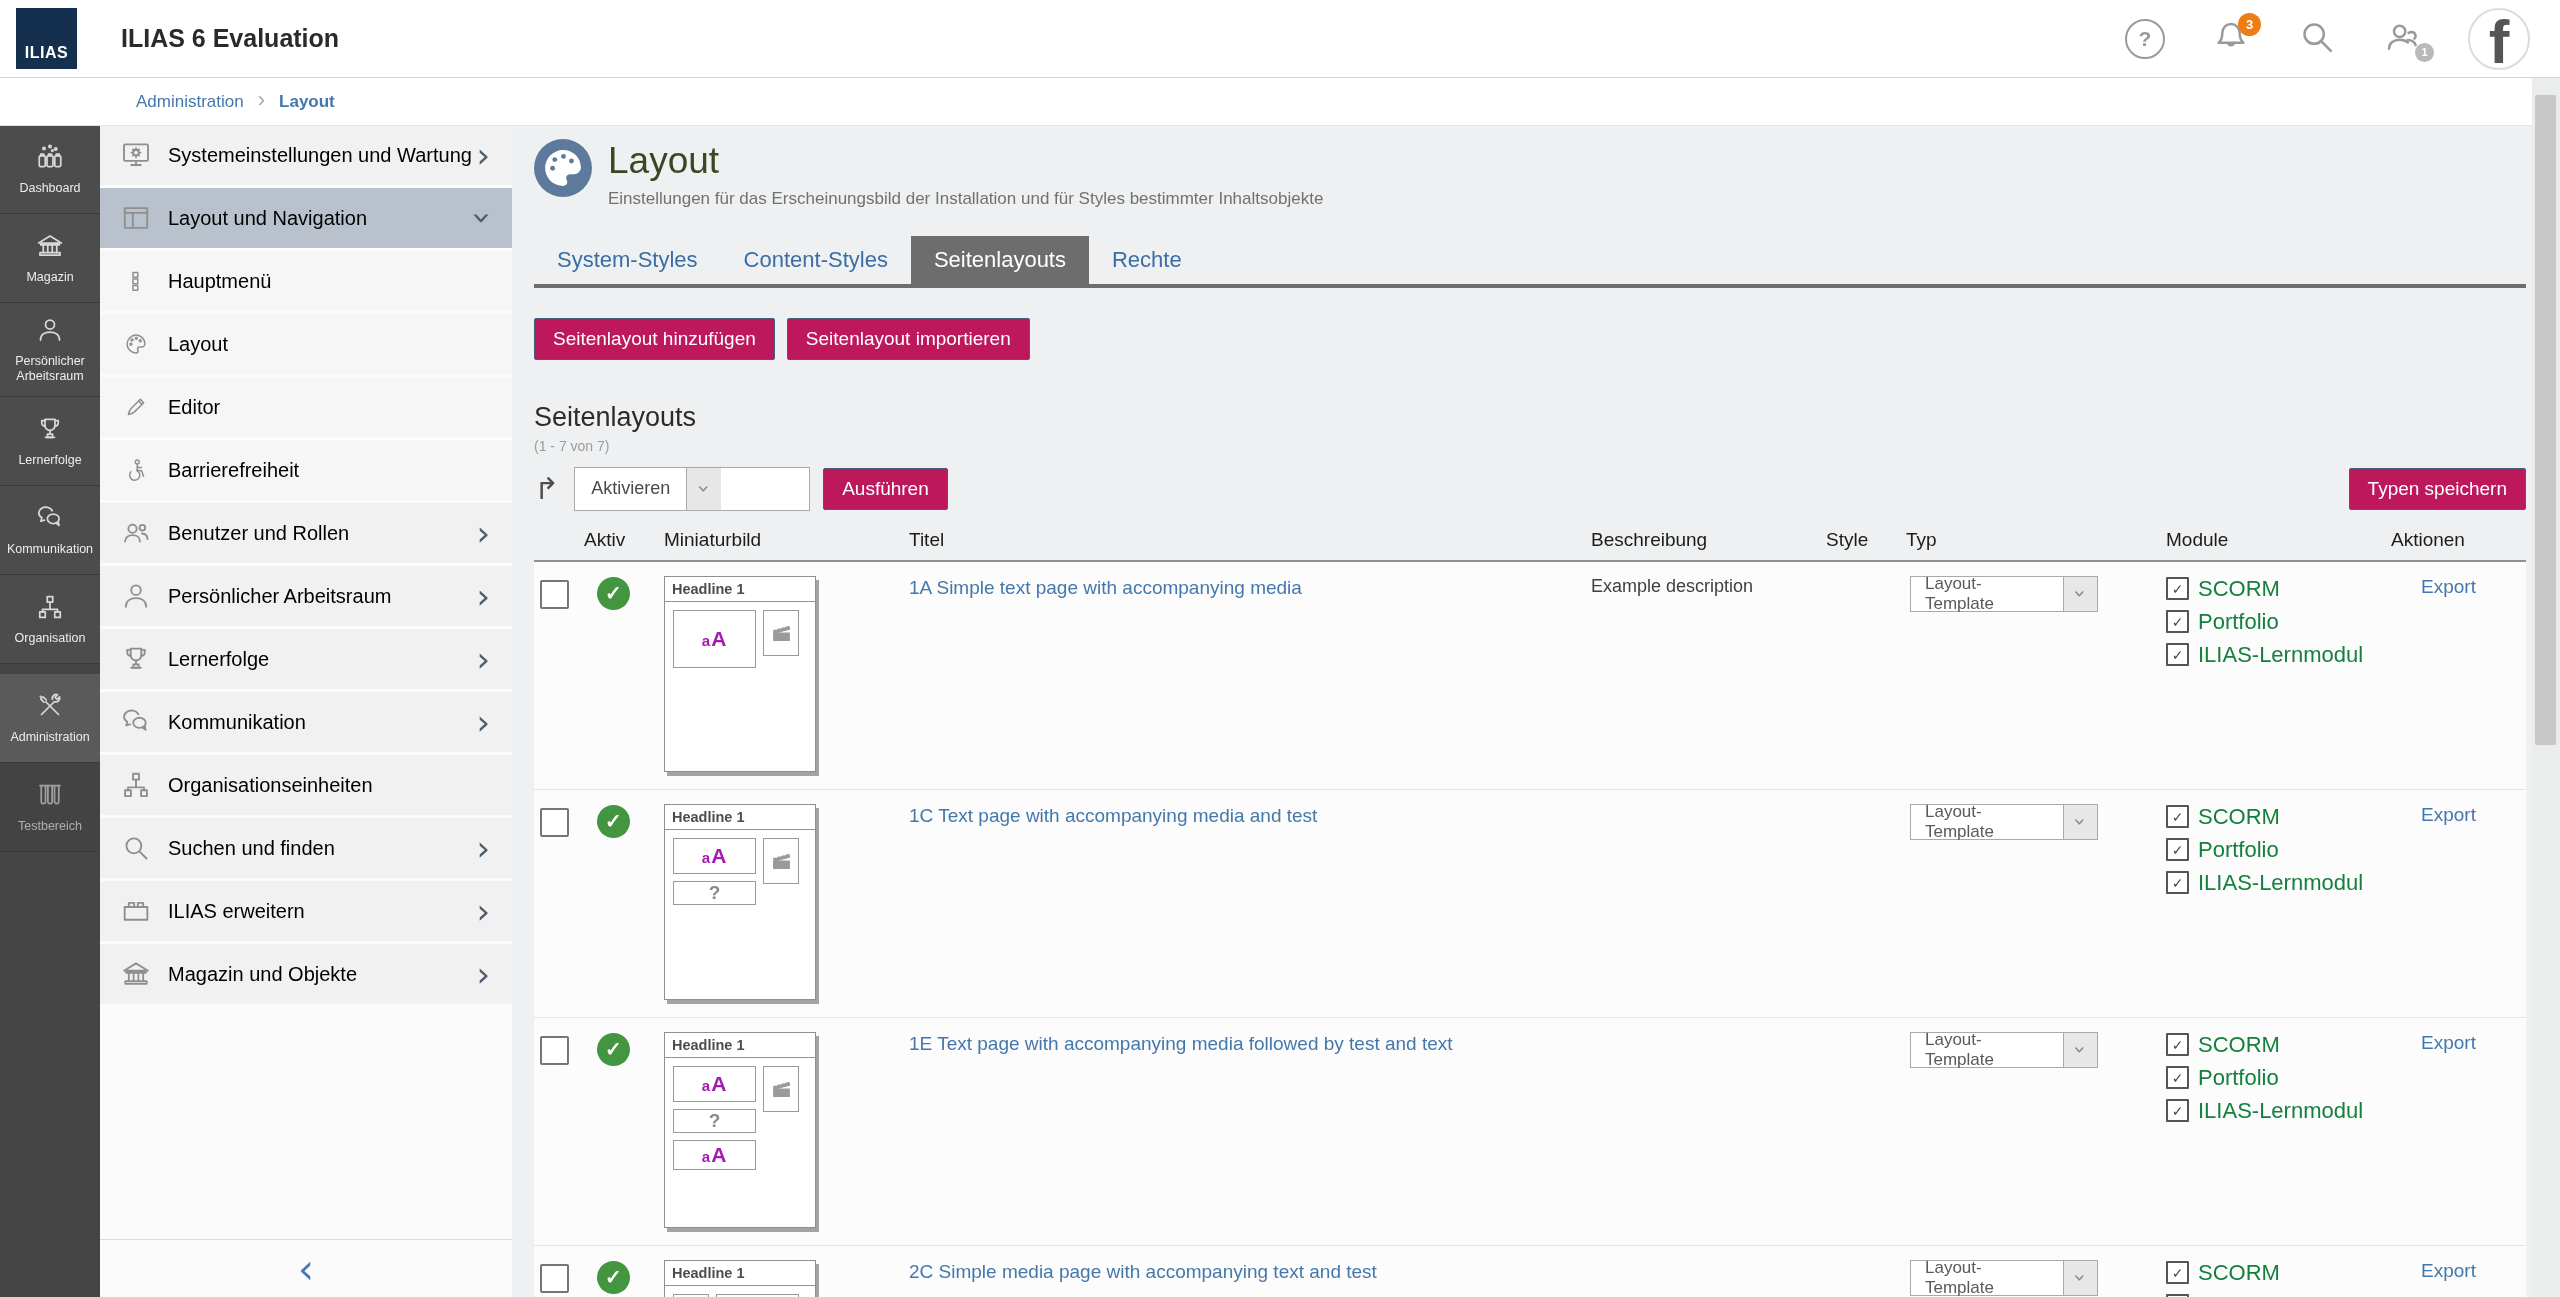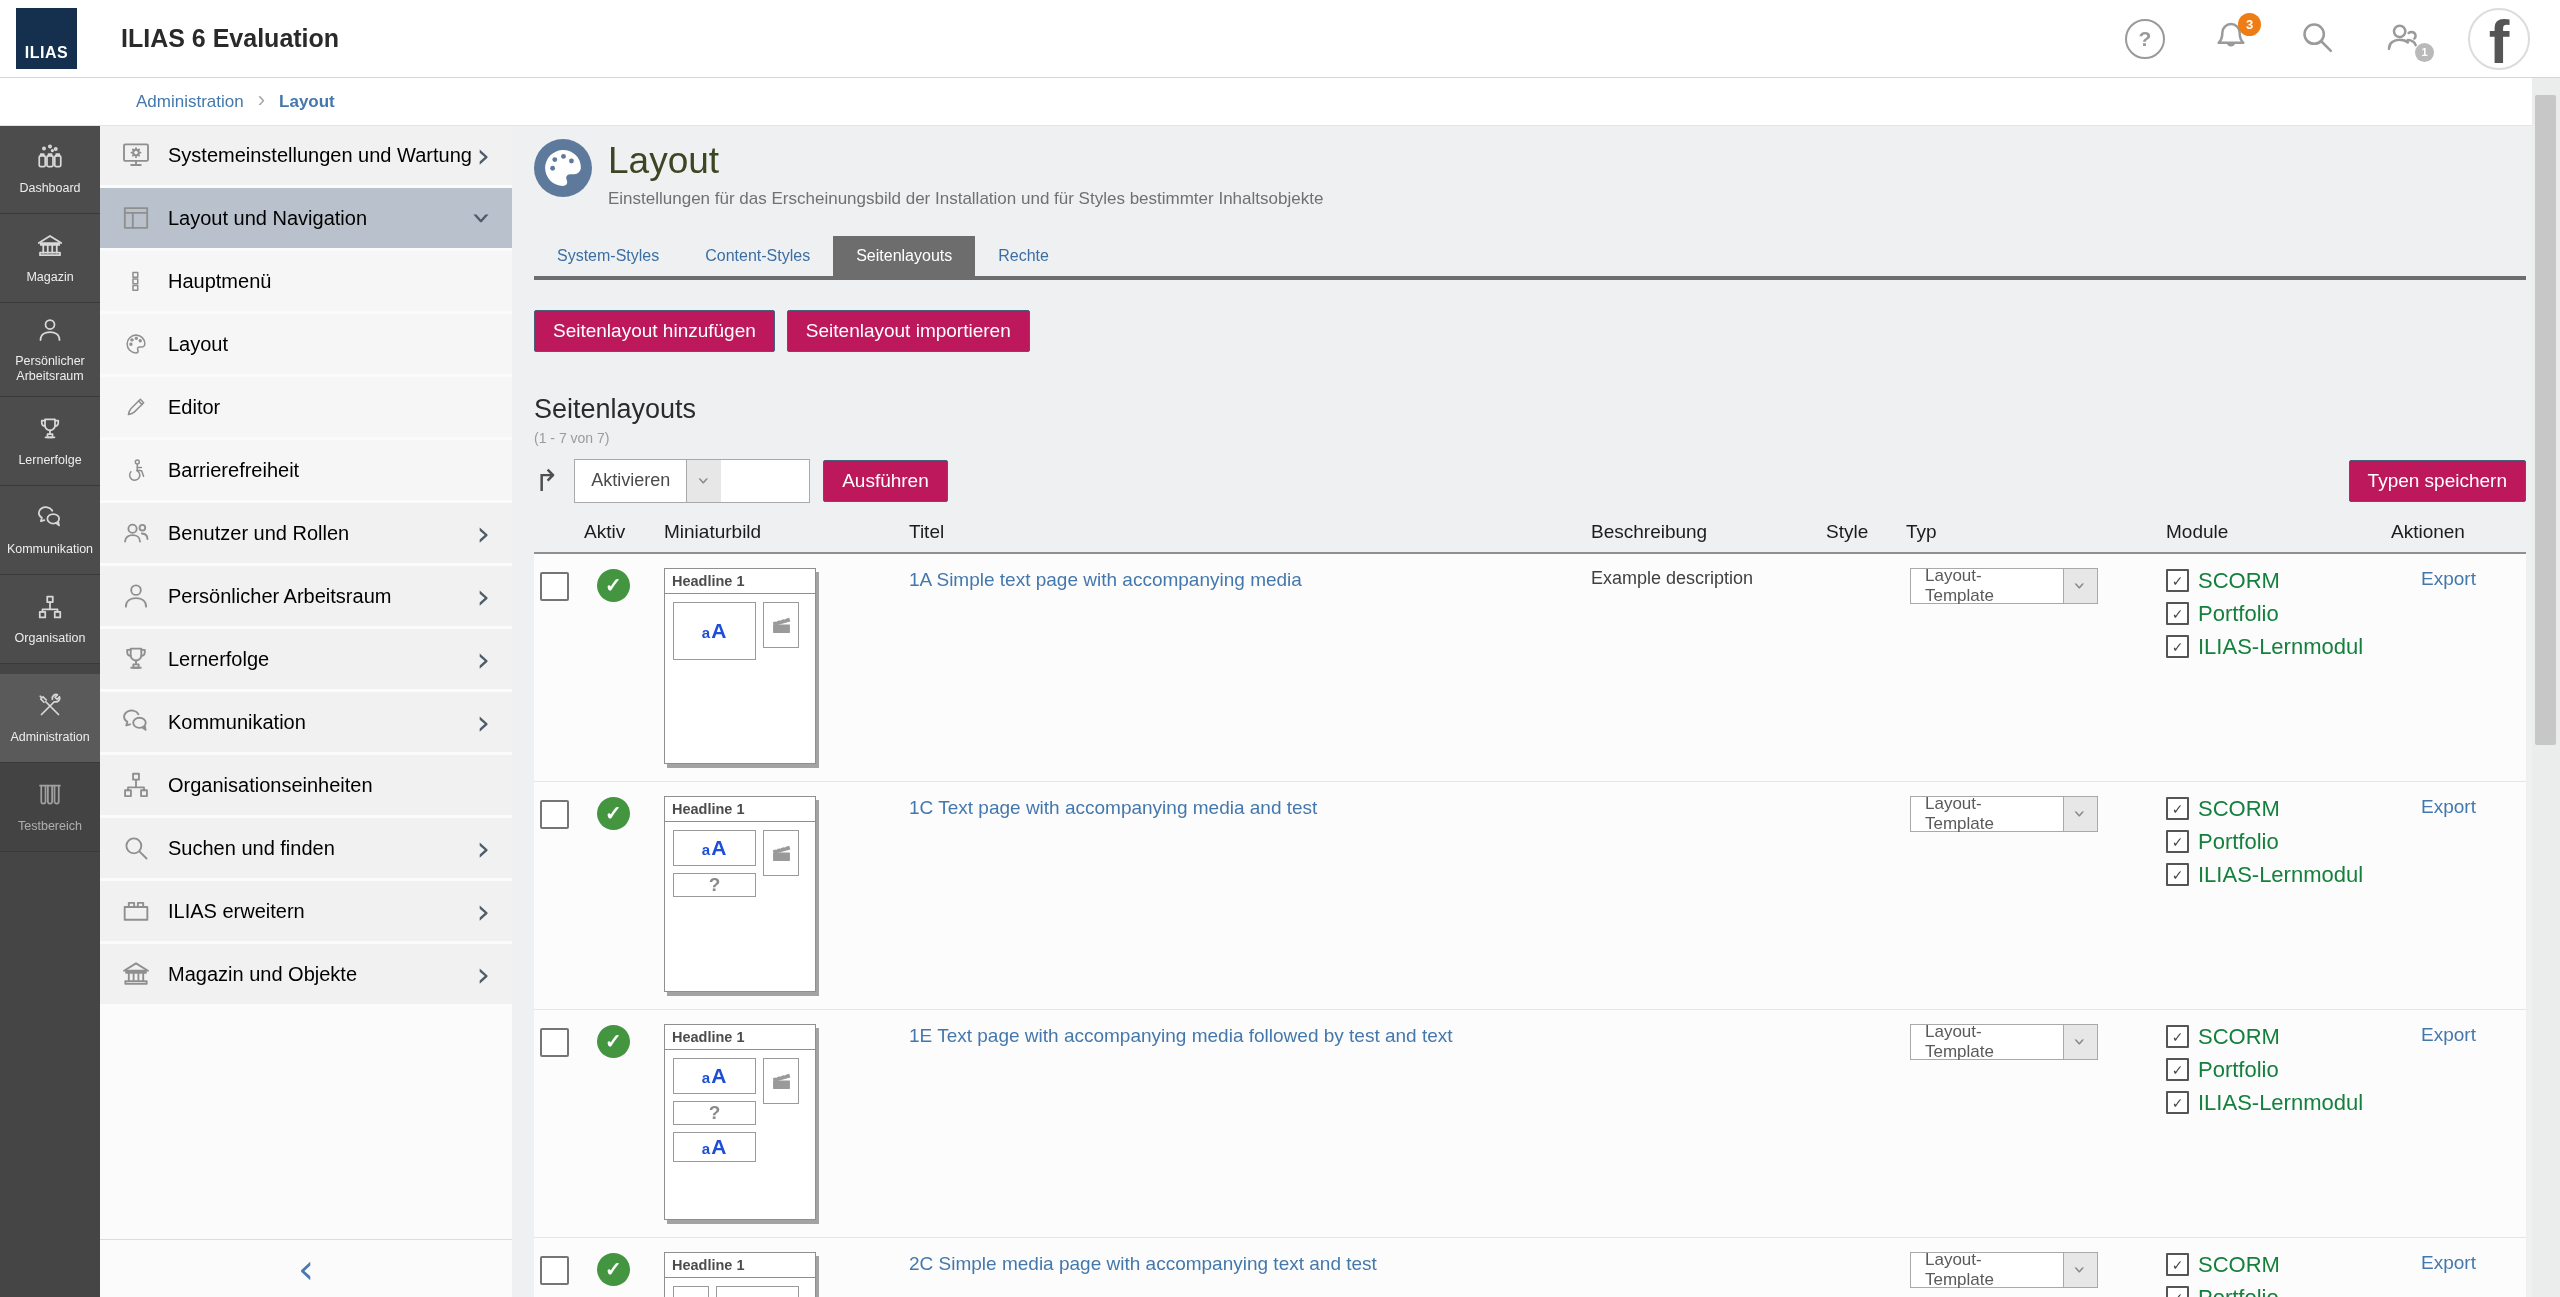--- a/index.html
+++ b/index.html
@@ -72,21 +72,21 @@
   .scroll-thumb{position:absolute;top:17px;left:3px;width:21px;height:650px;background:#c7c7c7;border-radius:2px;}
 
   
   .main{position:absolute;top:125px;left:512px;right:28px;bottom:0;padding:14px 6px 0 22px;box-sizing:border-box;}
   .page-head{display:flex;align-items:flex-start;gap:16px;}
   .page-icon{width:58px;height:58px;flex:none;}
   .page-title{font-size:37px;color:#3b4723;line-height:1.1;margin-top:2px;}
   .page-desc{font-size:17px;color:#717171;margin-top:7px;}
 
   .tabs{display:flex;margin-top:27px;border-bottom:4px solid #6d6d6d;align-items:flex-end;}
-  .tab{font-size:16px;padding:11px 23px;color:#3a6ea5;cursor:pointer;}
+  .tab{font-size:22px;padding:11px 23px;color:#3a6ea5;cursor:pointer;}
   .tab.active{background:#6d6d6d;color:#fff;}
 
   .btn{display:inline-flex;align-items:center;justify-content:center;background:#be185d;color:#fff;
     font-size:19px;padding:0 18px;height:42px;border-radius:2px;cursor:pointer;border:1px solid #45607a;box-sizing:border-box;}
   .btn-row{margin-top:30px;display:flex;gap:12px;}
 
   .section-title{margin-top:42px;font-size:27px;color:#2b2b2b;}
   .section-range{margin-top:5px;font-size:14px;color:#9b9b9b;}
 
   .toolbar{margin-top:13px;display:flex;align-items:center;gap:13px;}
@@ -122,21 +122,21 @@
 
   
   .thumb{width:152px;height:196px;background:#fff;border:1px solid #8f8f8f;box-shadow:3px 4px 0 rgba(90,90,90,.55);
     box-sizing:border-box;cursor:pointer;}
   .thumb-head{font-size:14.5px;font-weight:bold;color:#4c4c4c;padding:4px 7px;border-bottom:1px solid #8f8f8f;}
   .thumb-body{display:flex;gap:7px;padding:8px;}
   .thumb-col{display:flex;flex-direction:column;gap:7px;}
   .thumb-col.wide{width:62%;}
   .thumb-col.narrow{width:27%;}
   .block{border:1px solid #9a9a9a;display:flex;align-items:center;justify-content:center;box-sizing:border-box;color:#8f8f8f;}
-  .block .aa{font-weight:600;color:#1d4ed8;letter-spacing:1px;}
+  .block .aa{font-weight:600;color:#a21caf;letter-spacing:1px;}
   .block .aa .s{font-size:15px;}
   .block .aa .b{font-size:21px;}
   .block.q{font-size:19px;font-weight:bold;color:#8a8a8a;}
   .block svg{width:27px;height:27px;}
 </style>
 </head>
 <body>
 
 <div class="top-header">
   <div class="logo">

